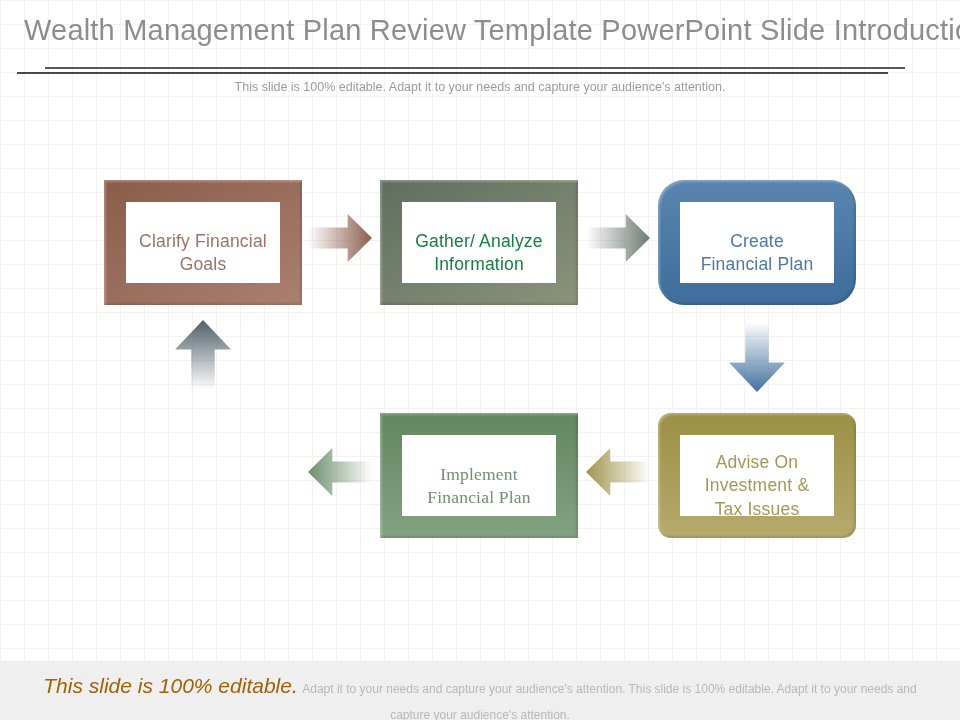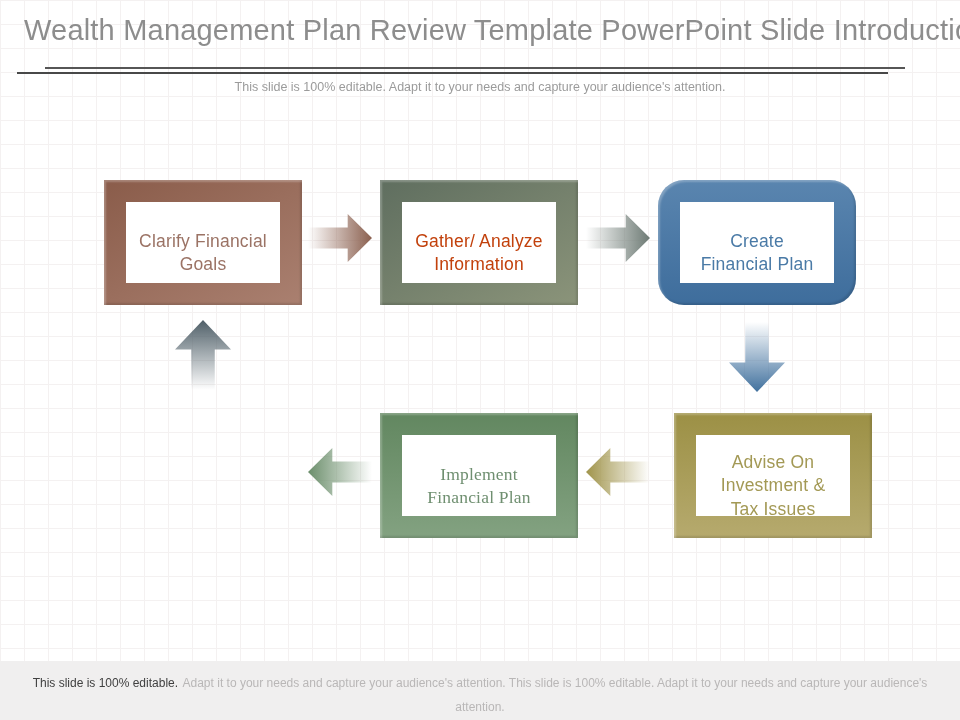--- a/index.html
+++ b/index.html
@@ -36,25 +36,25 @@
     width:100%;height:100%;background:#ffffff;
     display:flex;align-items:center;justify-content:center;
     text-align:center;
   }
   .box-label{
     white-space:pre-line;font-size:17.5px;line-height:1.32;letter-spacing:.2px;margin-top:21px;
   }
   .b1{left:104px;top:180px;background:linear-gradient(150deg,#8a5c4a,#aa8070);}
   .b2{left:380px;top:180px;background:linear-gradient(150deg,#5f6e5f,#8b947a);}
   .b3{left:658px;top:180px;background:linear-gradient(180deg,#5a85af,#3e6d9c);border-radius:26px;}
-  .b4{left:674px;top:413px;background:linear-gradient(180deg,#9c9045,#b6aa6e);}
+  .b4{left:658px;top:413px;background:linear-gradient(180deg,#9c9045,#b6aa6e);border-radius:13px;}
   .b5{left:380px;top:413px;background:linear-gradient(180deg,#628760,#83a281);font-family:Liberation Serif, serif;}
   .b6{left:104px;top:413px;background:linear-gradient(180deg,#5e6d92 0%,#8b96ad 42%,#45536f 100%);}
   .b1 .box-label{color:#9b7365;}
-  .b2 .box-label{color:#c2410c;}
+  .b2 .box-label{color:#15803d;}
   .b3 .box-label{color:#4a7aa6;}
   .b4 .box-label{color:#a39955;}
   .b5 .box-label{color:#6f8f70;}
   .b6 .box-label{color:#5d6b80;}
   
   .arrow{position:absolute;}
   .ar-right{
     width:64px;height:48px;
     clip-path:polygon(0% 28%,62% 28%,62% 0%,100% 50%,62% 100%,62% 72%,0% 72%);
   }
@@ -75,21 +75,21 @@
   .a3{left:729px;top:322px;background:linear-gradient(to bottom,rgba(255,255,255,.05),#41719e);}
   .a4{left:586px;top:448px;background:linear-gradient(to left,rgba(255,255,255,.05),#a0944b);}
   .a5{left:308px;top:448px;background:linear-gradient(to left,rgba(255,255,255,.05),#6b8e6b);}
   .a6{left:175px;top:320px;background:linear-gradient(to top,rgba(255,255,255,.05),#4f5f68);}
   
   .footer{
     position:absolute;left:0;top:661px;width:960px;height:59px;
     background:#f0efef;box-sizing:border-box;padding:9px 30px 0 30px;
   }
   .footer p{margin:0;text-align:center;line-height:1.5;}
-  .f-strong{font-size:12px;color:#404040;}
+  .f-strong{font-size:21px;color:#a16207;font-style:italic;}
   .f-light{font-size:12px;color:#b9b7b7;}
 </style>
 </head>
 <body>
 
 <div class="slide">
 
   <h1 class="title">Wealth Management Plan Review Template PowerPoint Slide Introduction</h1>
   <div class="rule rule-a"></div>
   <div class="rule rule-b"></div>

